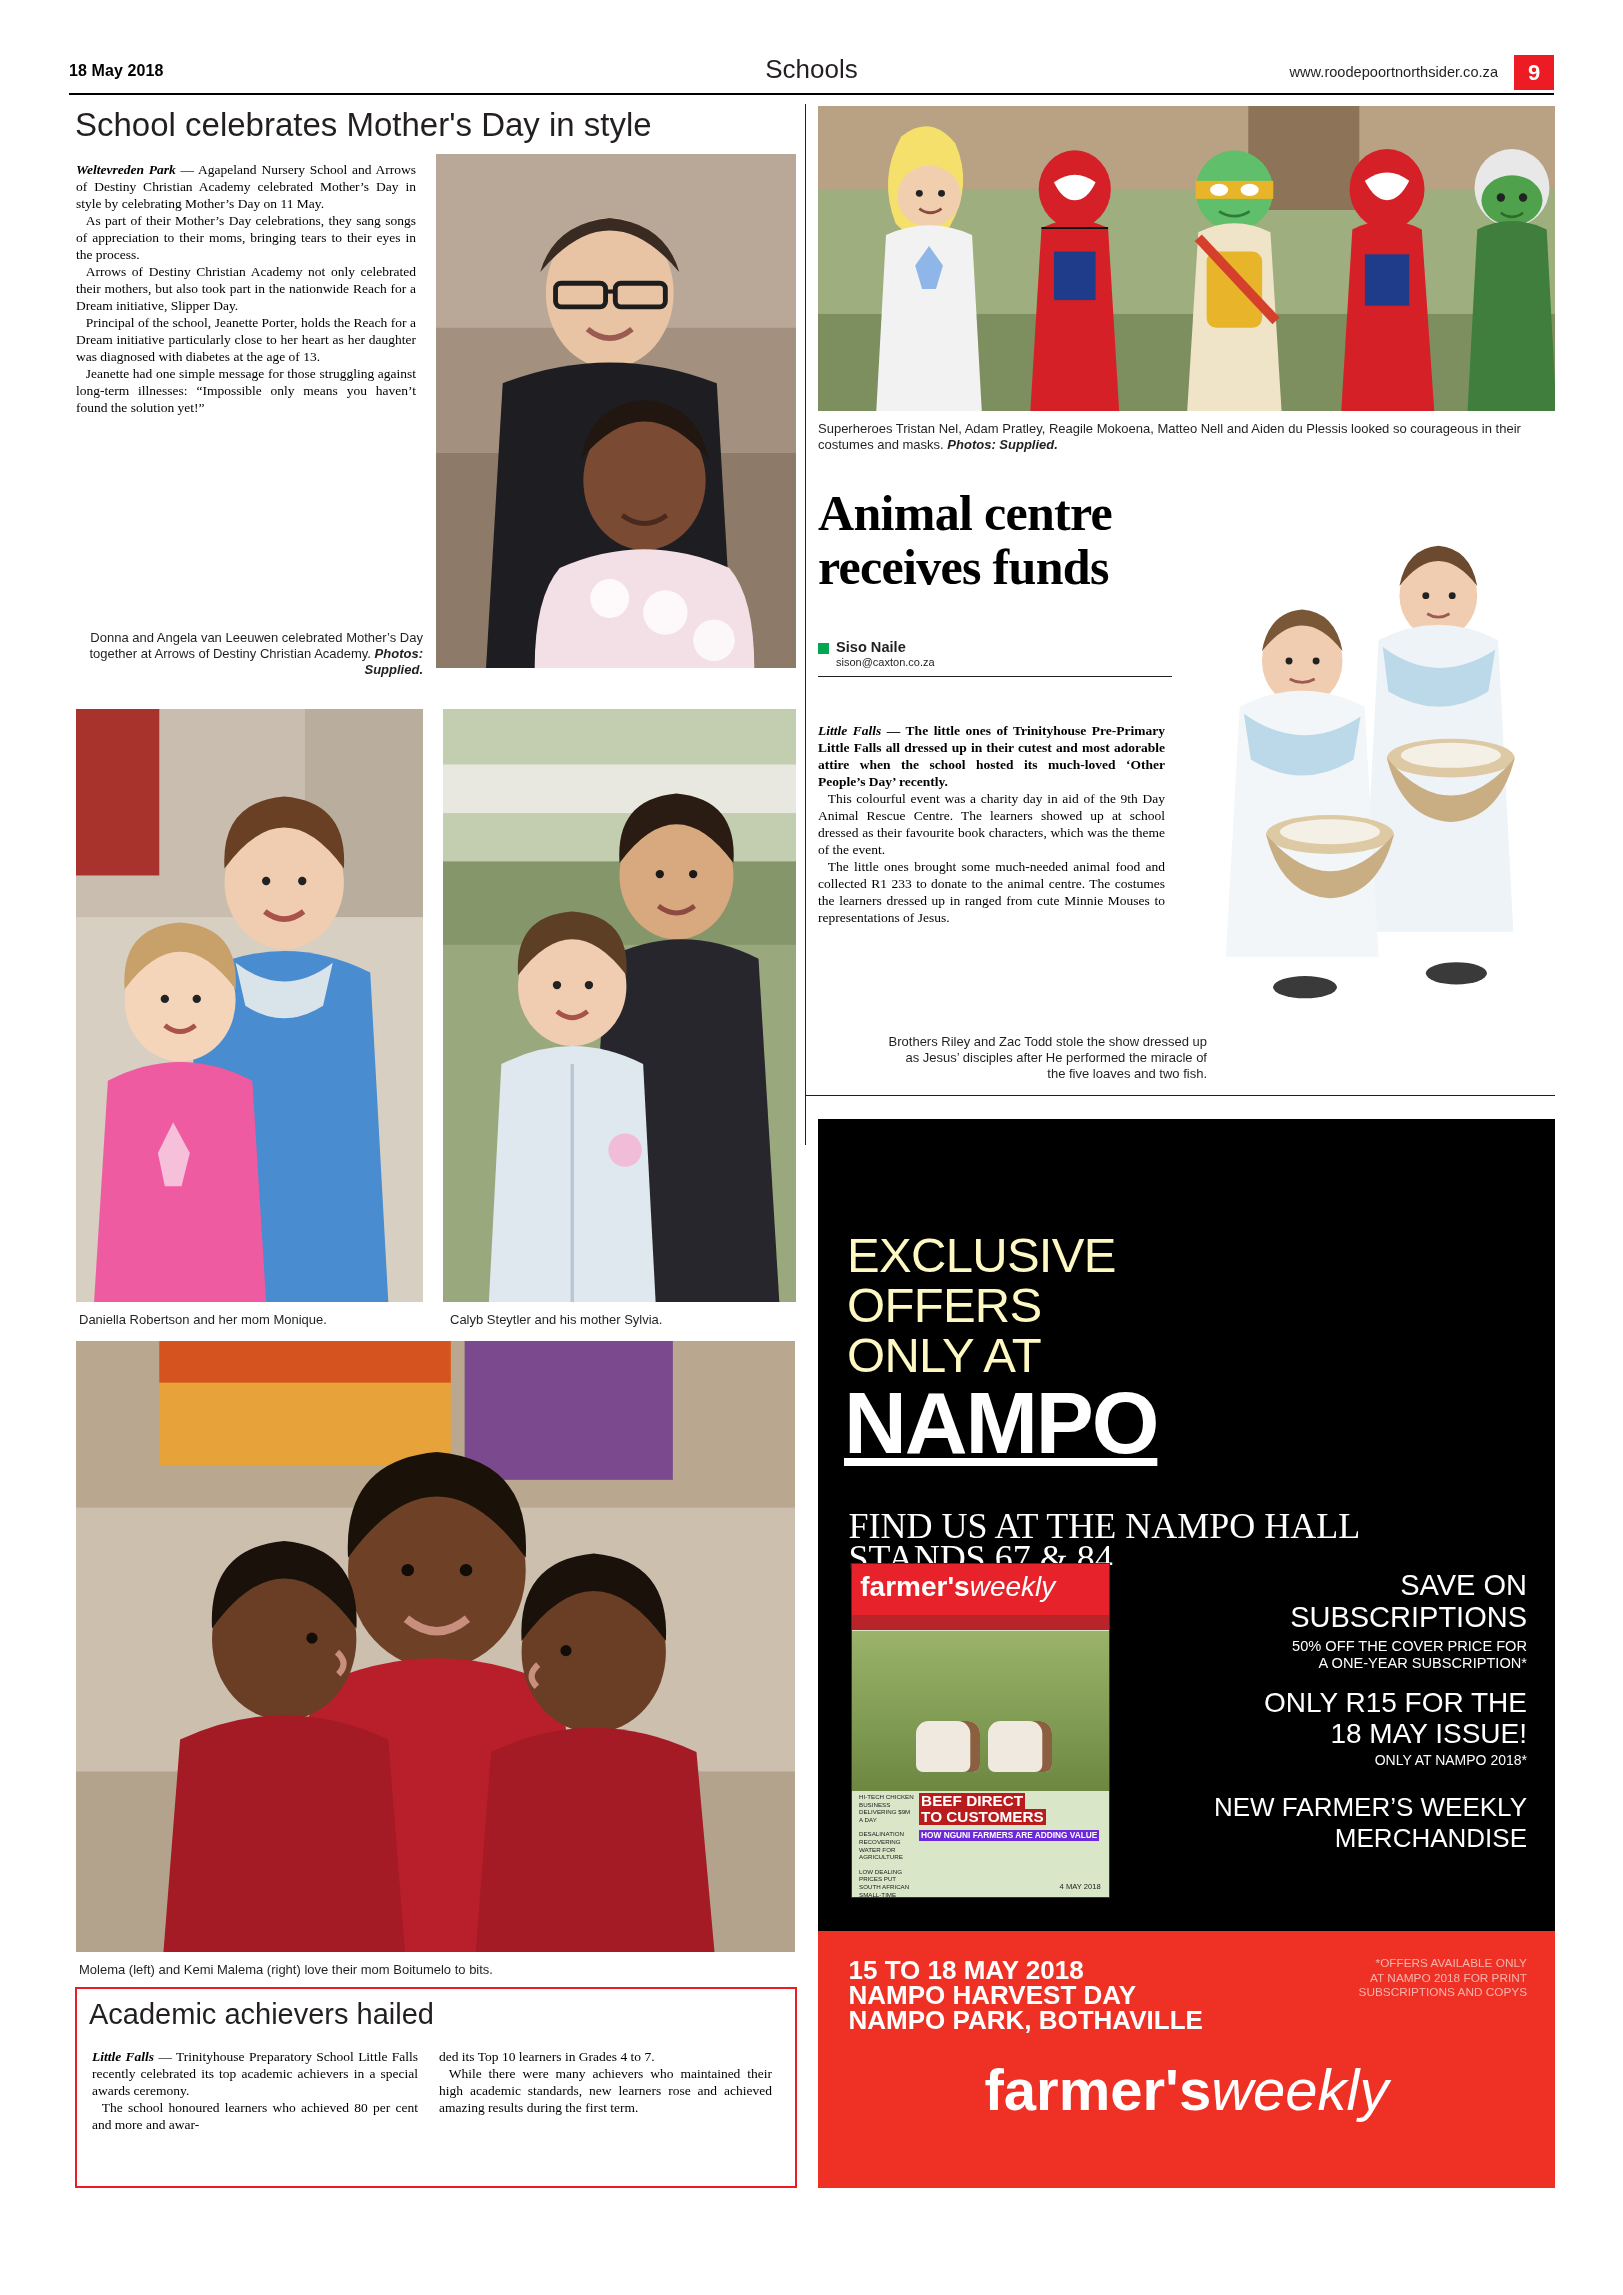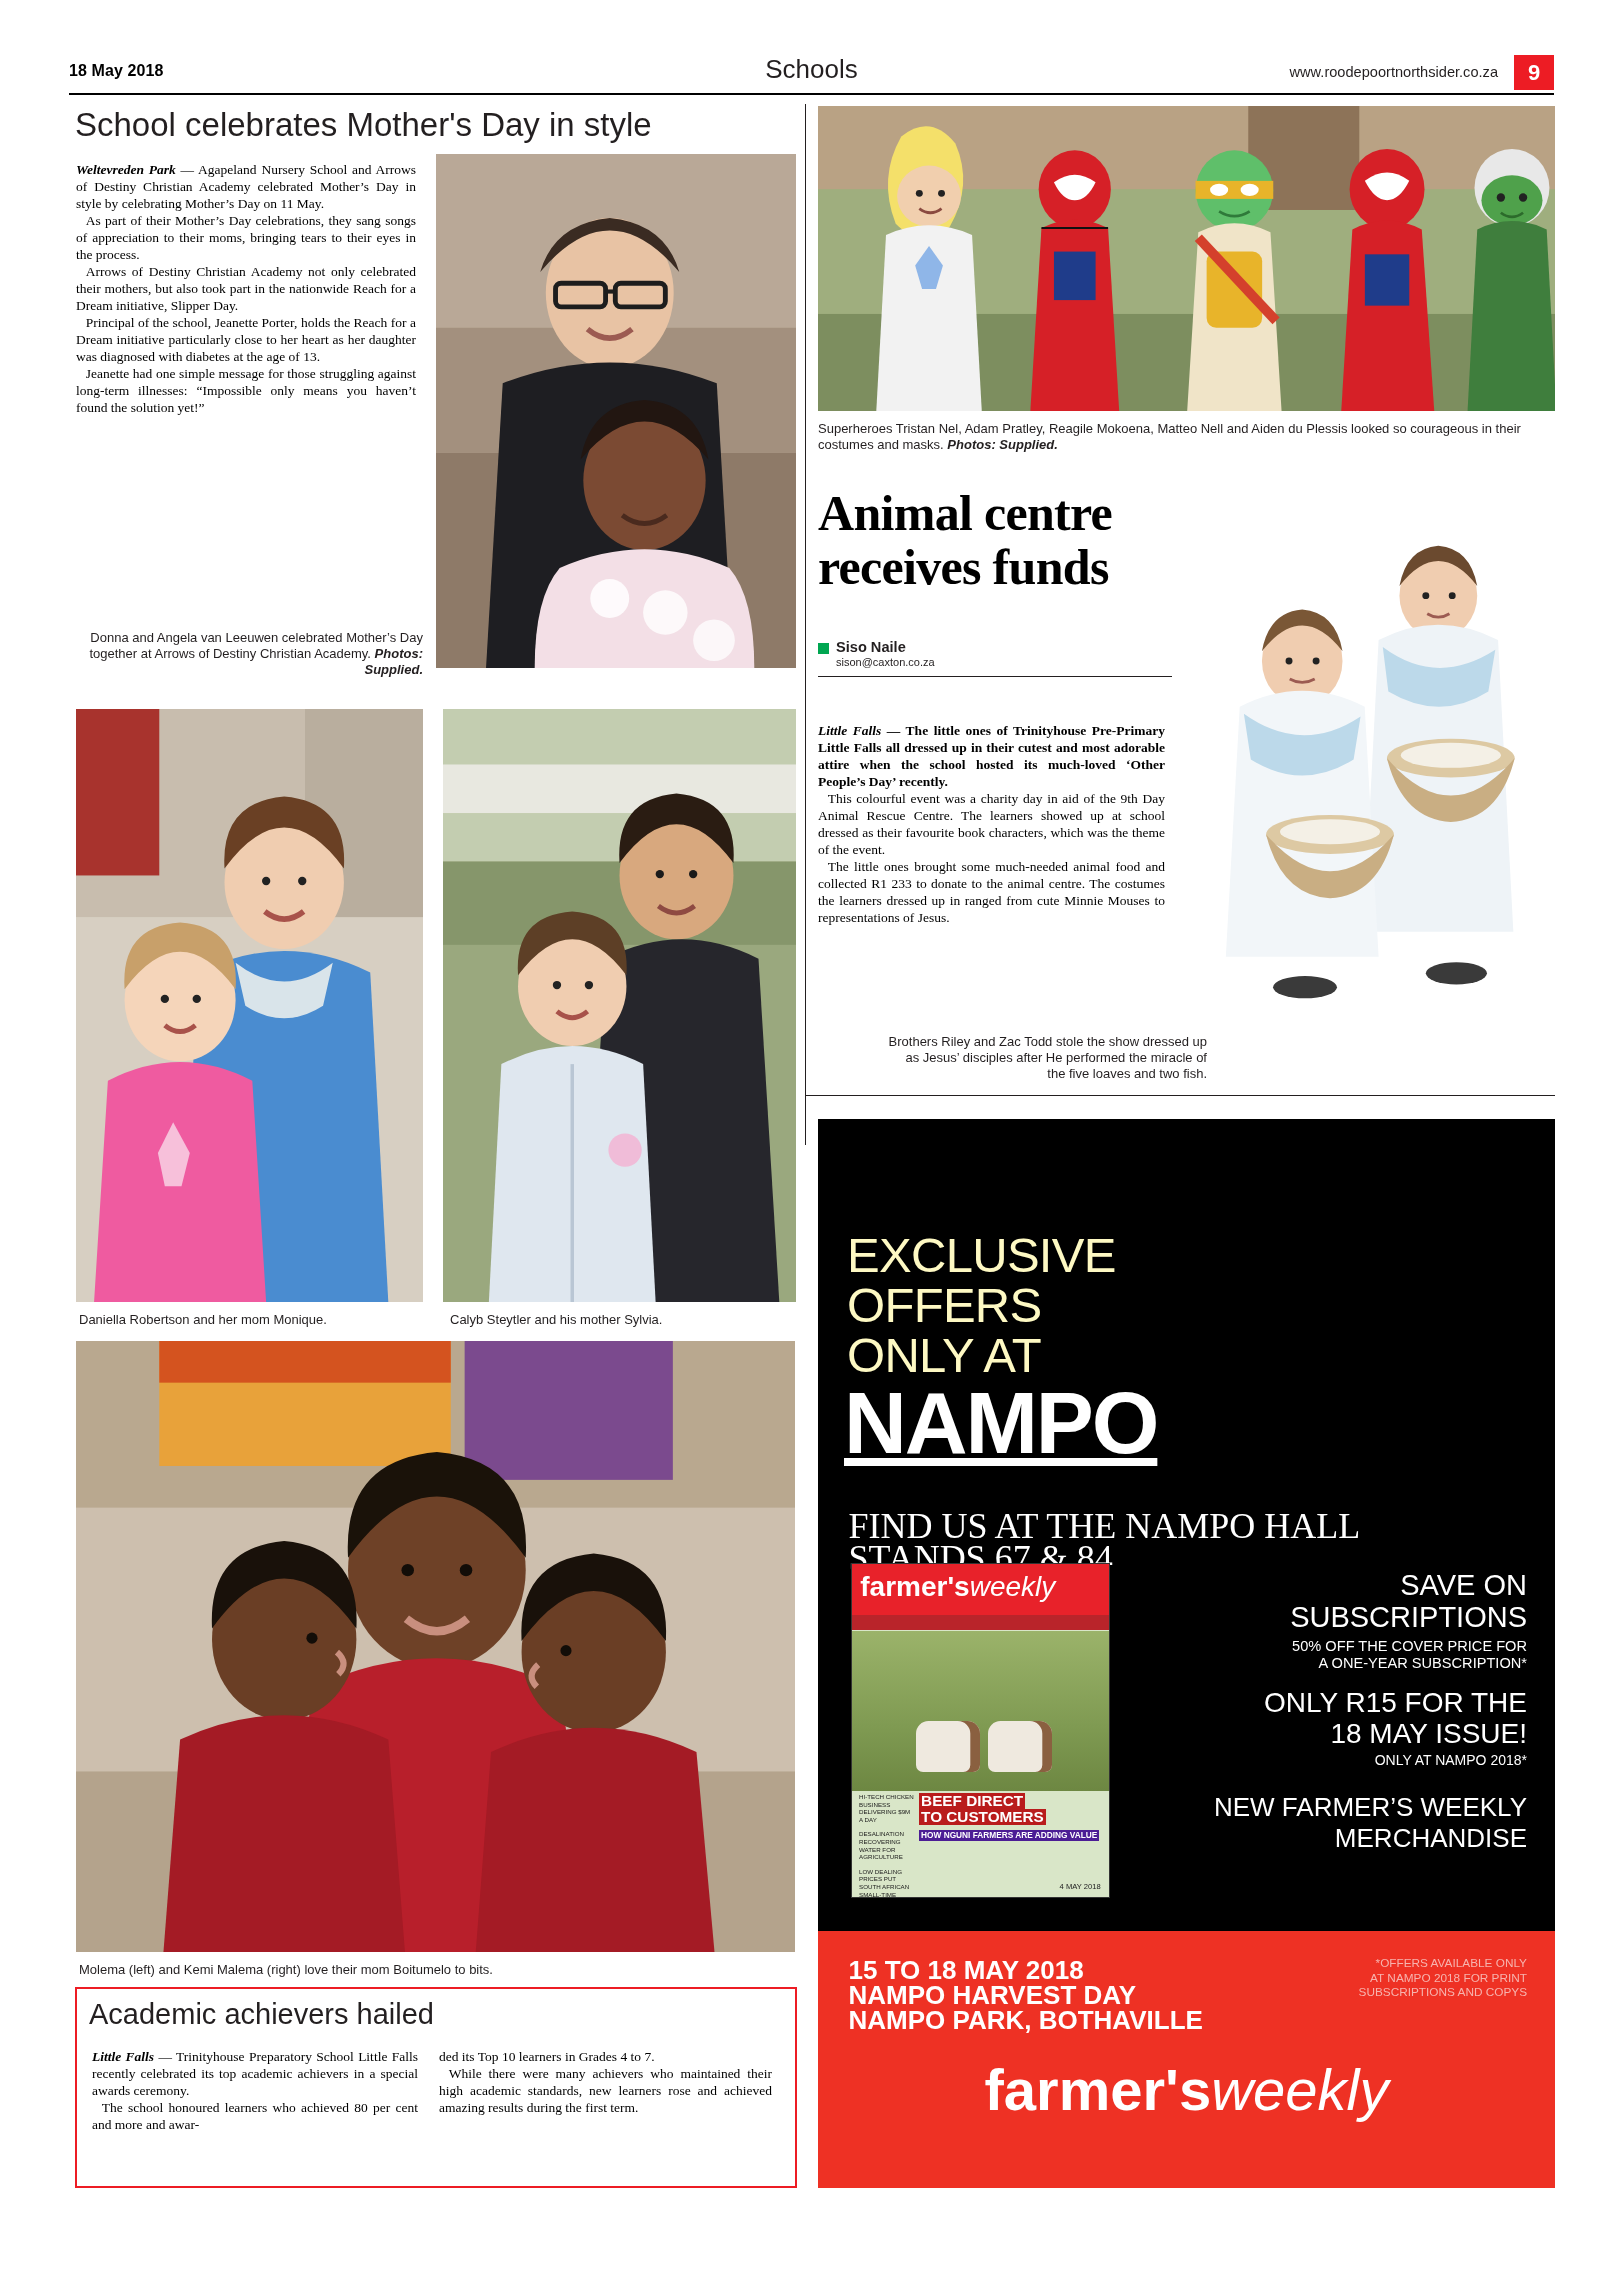--- a/index.html
+++ b/index.html
@@ -627,21 +627,21 @@
         <span>farmer's</span><i>weekly</i>
       </div>
       <div class="mband"></div>
       <div class="mfield">
         <div class="cow1"></div>
         <div class="cow2"></div>
       </div>
       <div class="mhead2">
         <span class="ylw">BEEF DIRECT</span>
         <span class="ylw">TO CUSTOMERS</span>
-        <div style="font-size:8.3px;line-height:9px;margin-top:2.1px;color:#fff;background:#4c1d95;display:inline-block;padding:1.4px 2.1px;">HOW NGUNI FARMERS ARE ADDING VALUE</div>
+        <div style="font-size:8.3px;line-height:9px;margin-top:2.1px;color:#fff;background:#6d28d9;display:inline-block;padding:1.4px 2.1px;">HOW NGUNI FARMERS ARE ADDING VALUE</div>
       </div>
       <div class="mside">
         <div>HI-TECH CHICKEN BUSINESS DELIVERING $9M A DAY</div>
         <div style="margin-top:7px">DESALINATION RECOVERING WATER FOR AGRICULTURE</div>
         <div style="margin-top:7px">LOW DEALING PRICES PUT SOUTH AFRICAN SMALL-TIME GRAINS FOR SA GROWERS</div>
       </div>
       <div class="mdate">4 MAY 2018</div>
     </div>
 
     <div class="save">

